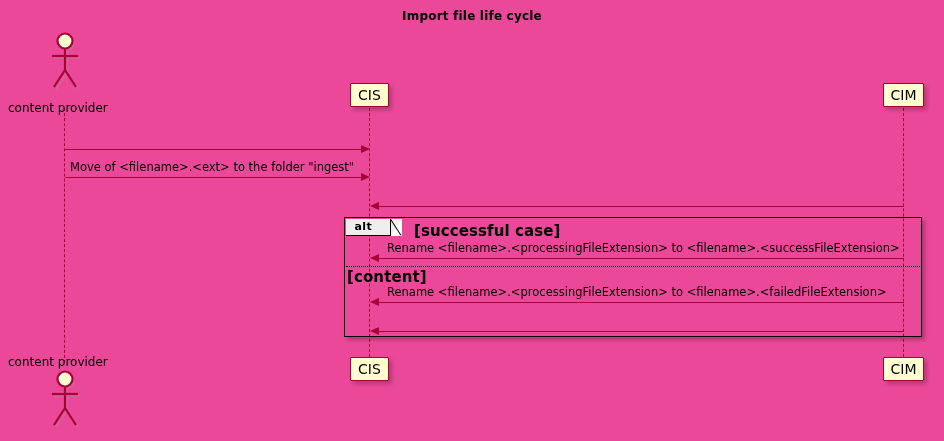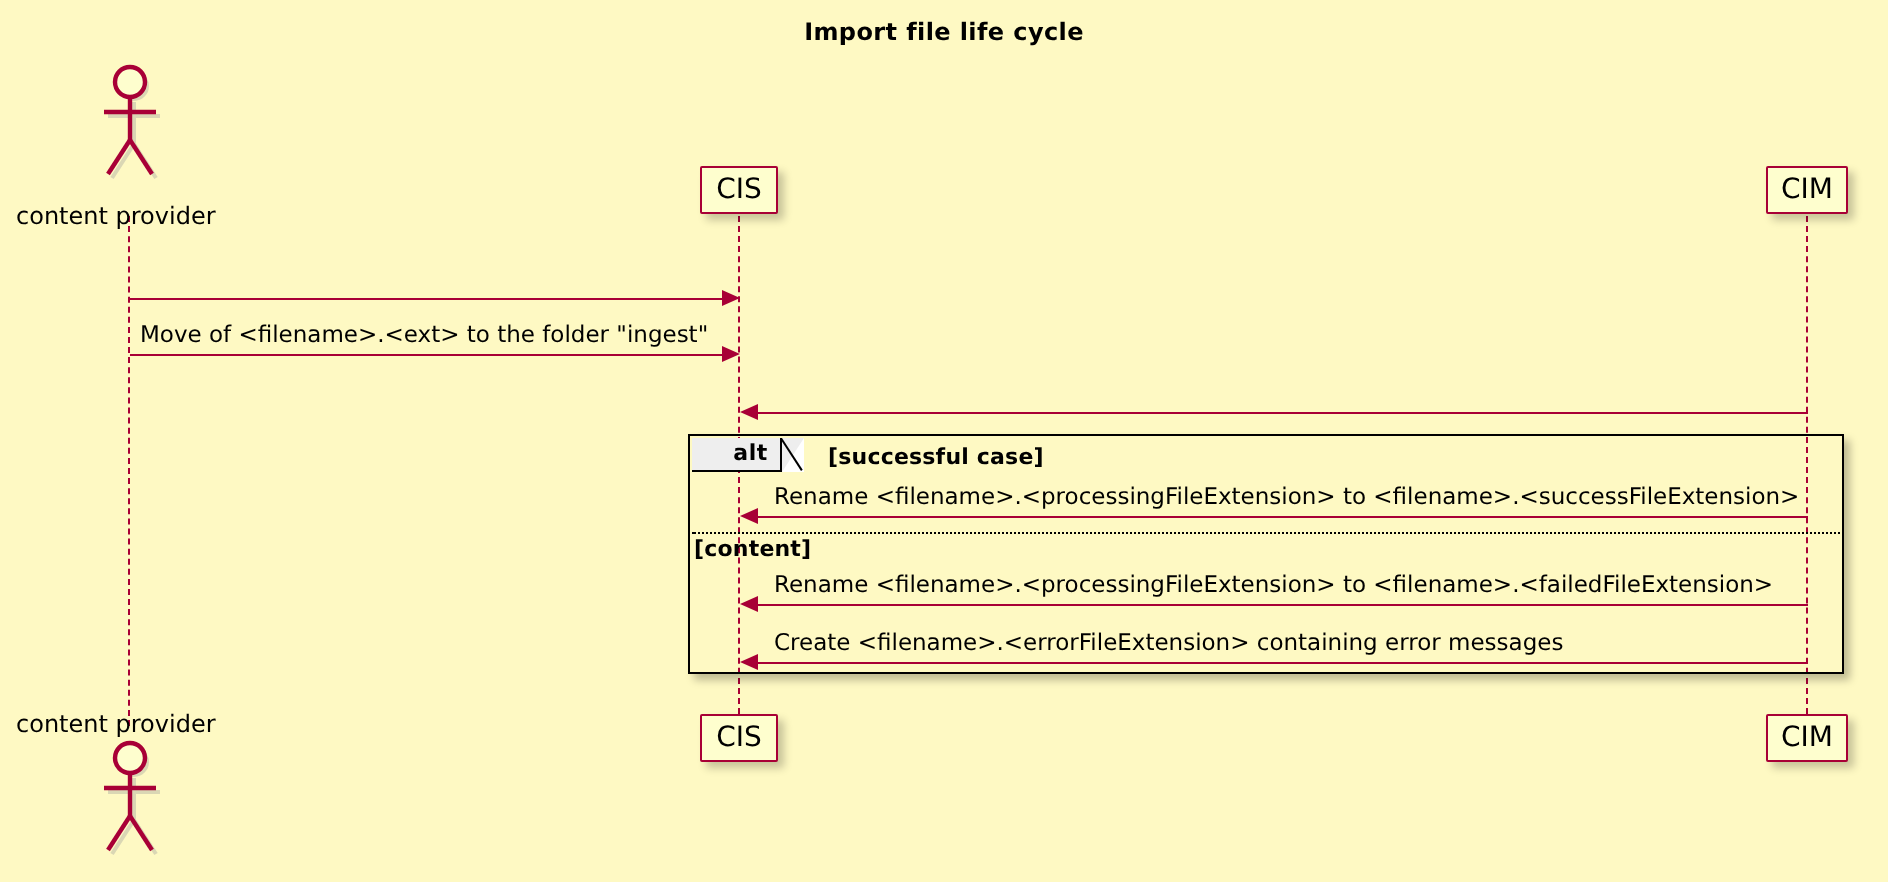--- a/index.html
+++ b/index.html
@@ -8,21 +8,21 @@
     background: #FFFFFF;
   }
   body {
     font-family: "DejaVu Sans", sans-serif;
     -webkit-font-smoothing: antialiased;
   }
   #diagram {
     position: relative;
     width: 944px;
     height: 441px;
-    background: #fef9c3;
+    background: #ec4899;
     overflow: hidden;
   }
   
   .title {
     position: absolute;
     top: 9px;
     left: 0;
     width: 944px;
     text-align: center;
     font-size: 12px;
@@ -100,21 +100,21 @@
   .frame-tab {
     position: absolute;
     box-sizing: border-box;
     background: #EEEEEE;
     border-right: 1.6px solid #000000;
     border-bottom: 1.6px solid #000000;
     font-size: 11px;
     font-weight: bold;
     color: #000000;
     line-height: 15px;
-    padding-left: 21px;
+    padding-left: 9px;
     letter-spacing: 0.3px;
   }
   .frame-tab-notch {
     position: absolute;
     width: 0;
     height: 0;
     border-left: 11px solid #EEEEEE;
     border-bottom: 17px solid #FFFFFF;
   }
   .frame-tab-notch::after {
@@ -123,21 +123,21 @@
     left: -11px;
     top: 0;
     width: 19px;
     height: 0;
     border-top: 1.6px solid #000000;
     transform-origin: left top;
     transform: rotate(57deg);
   }
   .guard {
     position: absolute;
-    font-size: 11px;
+    font-size: 15px;
     font-weight: bold;
     color: #000000;
     white-space: nowrap;
     letter-spacing: 0.1px;
   }
   .divider {
     position: absolute;
     height: 0;
     border-top: 1.4px dotted #000000;
   }
@@ -203,21 +203,20 @@
   <div class="msg-line" style="left:379px; top:258px; width:525px;"></div>
   <div class="arrow-head left" style="left:370px; top:254px;"></div>
 
   <div class="divider" style="left:345.6px; top:266px; width:574.8px;"></div>
   <div class="guard" style="left:347px; top:268px;">[content]</div>
 
   <div class="msg-label" style="left:387px; top:285px;">Rename &lt;filename&gt;.&lt;processingFileExtension&gt; to &lt;filename&gt;.&lt;failedFileExtension&gt;</div>
   <div class="msg-line" style="left:379px; top:302px; width:525px;"></div>
   <div class="arrow-head left" style="left:370px; top:298px;"></div>
 
-  <div class="msg-label" style="left:387px; top:314px;">Create &lt;filename&gt;.&lt;errorFileExtension&gt; containing error messages</div>
   <div class="msg-line" style="left:379px; top:331px; width:525px;"></div>
   <div class="arrow-head left" style="left:370px; top:327px;"></div>
 
   <div class="pbox" style="left:350px; top:357px; width:39px;">
     <span>CIS</span>
   </div>
   <div class="pbox" style="left:883px; top:357px; width:41px;">
     <span>CIM</span>
   </div>
 

